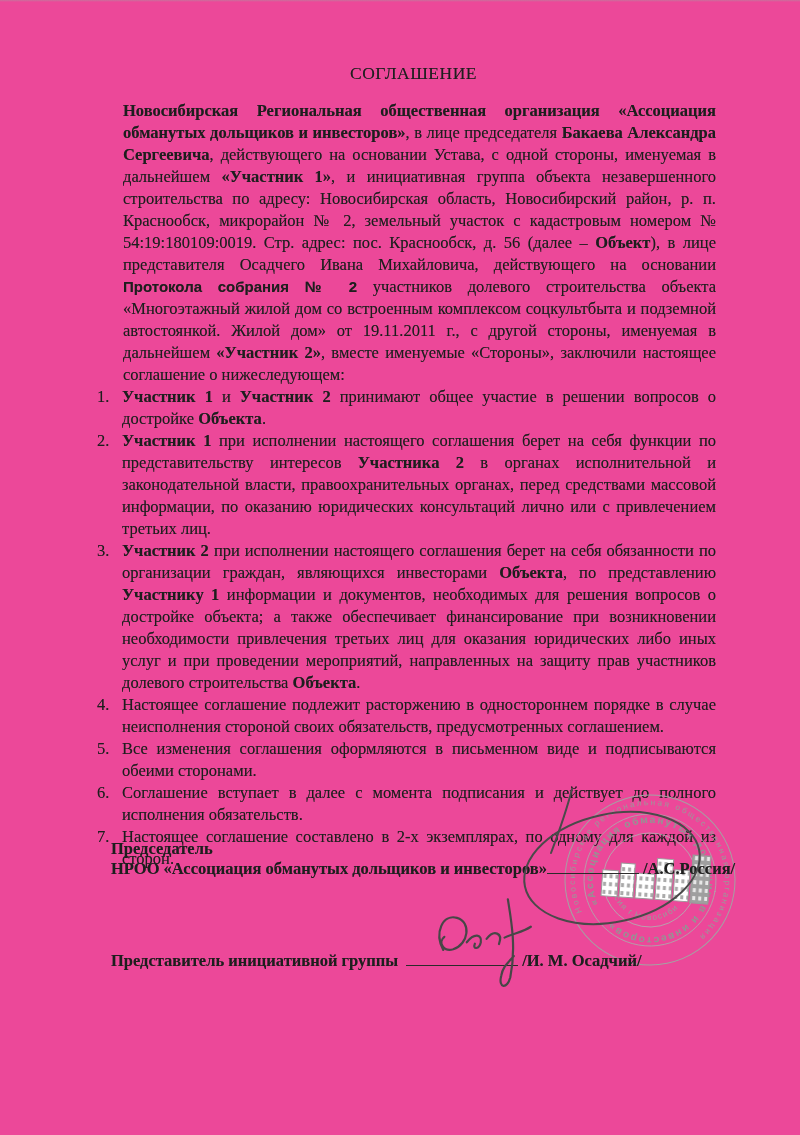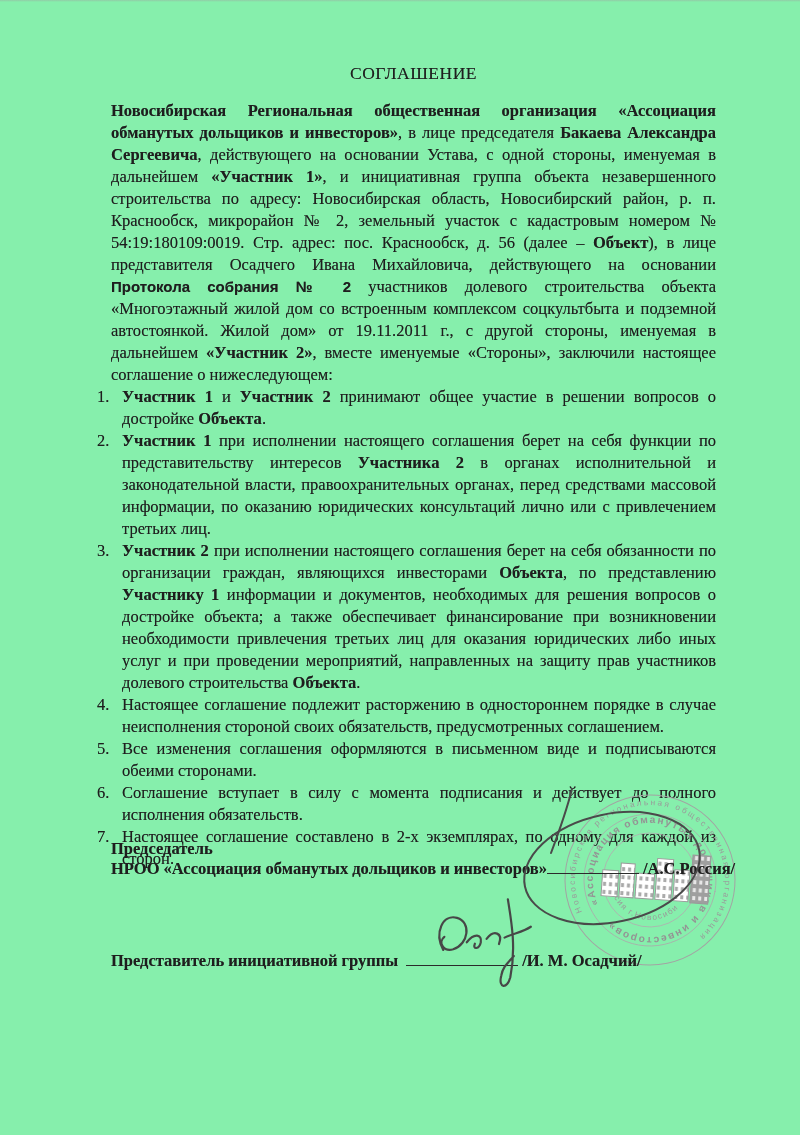--- a/index.html
+++ b/index.html
@@ -1,29 +1,29 @@
 <!DOCTYPE html>
 <html lang="ru"><head>
 <meta charset="utf-8">
 <style>
   html,body{margin:0;padding:0;background:#ffffff;}
   .page{
     position:relative;width:800px;height:1135px;overflow:hidden;
-    background:#86efac;
+    background:#ec4899;
     font-family:"Liberation Serif", serif;
     color:#1e1e1e;
   }
   .scan-edge{position:absolute;top:0;left:0;right:0;height:2px;
     background:linear-gradient(to bottom, rgba(160,160,160,.45), rgba(255,255,255,0));}
   .content{position:absolute;left:111px;top:62px;width:605px;
     font-size:16.5px;line-height:22px;
     text-shadow:0 0 .5px rgba(45,45,45,.55);}
   .doc-title{text-align:center;font-size:17.5px;letter-spacing:.5px;margin:0 0 0 0;font-weight:normal;}
   .meta-row{display:flex;justify-content:space-between;margin-top:26px;}
-  p.intro{margin:16px 0 0 0;text-align:justify;hyphens:none;}
+  p.intro{margin:16px 0 0 12px;text-align:justify;hyphens:none;}
   .b{font-weight:bold;}
   .sans{font-family:"Liberation Sans", sans-serif;font-weight:bold;font-size:15px;}
   ol.items{list-style:none;margin:0;padding:0;}
   ol.items li{position:relative;padding-left:11px;text-align:justify;hyphens:none;}
   ol.items li .num{position:absolute;left:-14px;top:0;}
   .sig-block{position:absolute;left:111px;top:826px;width:640px;
     font-size:16.5px;line-height:22px;font-weight:bold;
     text-shadow:0 0 .5px rgba(45,45,45,.55);z-index:2;}
   .sig-row{position:absolute;left:0;white-space:nowrap;}
   .row-chairman-title{top:12px;}
@@ -49,21 +49,21 @@
 
 
     <p class="intro"><span class="b">Новосибирская Региональная общественная организация «Ассоциация обманутых дольщиков и инвесторов»</span><span>, в лице председателя </span><span class="b">Бакаева Александра Сергеевича</span><span>, действующего на основании Устава, с одной стороны, именуемая в дальнейшем </span><span class="b">«Участник 1»</span><span>, и инициативная группа объекта незавершенного строительства по адресу: Новосибирская область, Новосибирский район, р. п. Краснообск, микрорайон № 2, земельный участок с кадастровым номером № 54:19:180109:0019. Стр. адрес: пос. Краснообск, д. 56 (далее – </span><span class="b">Объект</span><span>), в лице представителя Осадчего Ивана Михайловича, действующего на основании </span><span class="sans">Протокола собрания № 2</span><span> участников долевого строительства объекта «Многоэтажный жилой дом со встроенным комплексом соцкультбыта и подземной автостоянкой. Жилой дом» от 19.11.2011 г., с другой стороны, именуемая в дальнейшем </span><span class="b">«Участник 2»</span><span>, вместе именуемые «Стороны», заключили настоящее соглашение о нижеследующем:</span></p>
 
     <ol class="items">
         <li><span class="num">1.</span><span class="b">Участник 1</span><span> и </span><span class="b">Участник 2</span><span> принимают общее участие в решении вопросов о достройке </span><span class="b">Объекта</span><span>.</span></li>
         <li><span class="num">2.</span><span class="b">Участник 1</span><span> при исполнении настоящего соглашения берет на себя функции по представительству интересов </span><span class="b">Участника 2</span><span> в органах исполнительной и законодательной власти, правоохранительных органах, перед средствами массовой информации, по оказанию юридических консультаций лично или с привлечением третьих лиц.</span></li>
         <li><span class="num">3.</span><span class="b">Участник 2</span><span> при исполнении настоящего соглашения берет на себя обязанности по организации граждан, являющихся инвесторами </span><span class="b">Объекта</span><span>, по представлению </span><span class="b">Участнику 1</span><span> информации и документов, необходимых для решения вопросов о достройке объекта; а также обеспечивает финансирование при возникновении необходимости привлечения третьих лиц для оказания юридических либо иных услуг и при проведении мероприятий, направленных на защиту прав участников долевого строительства </span><span class="b">Объекта</span><span>.</span></li>
         <li><span class="num">4.</span><span>Настоящее соглашение подлежит расторжению в одностороннем порядке в случае неисполнения стороной своих обязательств, предусмотренных соглашением.</span></li>
         <li><span class="num">5.</span><span>Все изменения соглашения оформляются в письменном виде и подписываются обеими сторонами.</span></li>
-        <li><span class="num">6.</span><span>Соглашение вступает в силу с момента подписания и действует до полного исполнения обязательств.</span></li>
+        <li><span class="num">6.</span><span>Соглашение вступает в далее с момента подписания и действует до полного исполнения обязательств.</span></li>
         <li><span class="num">7.</span><span>Настоящее соглашение составлено в 2-х экземплярах, по одному для каждой из сторон.</span></li>
       </ol>
   </div>
 
   <div class="sig-block">
     <div class="sig-row row-chairman-title">Председатель</div>
     <div class="sig-row row-chairman">
       <span>НРОО «Ассоциация обманутых дольщиков и инвесторов»</span><span class="uline u1"></span><span class="sig-name">/А.С.Россия/</span>
     </div>
     <div class="sig-row row-rep">

